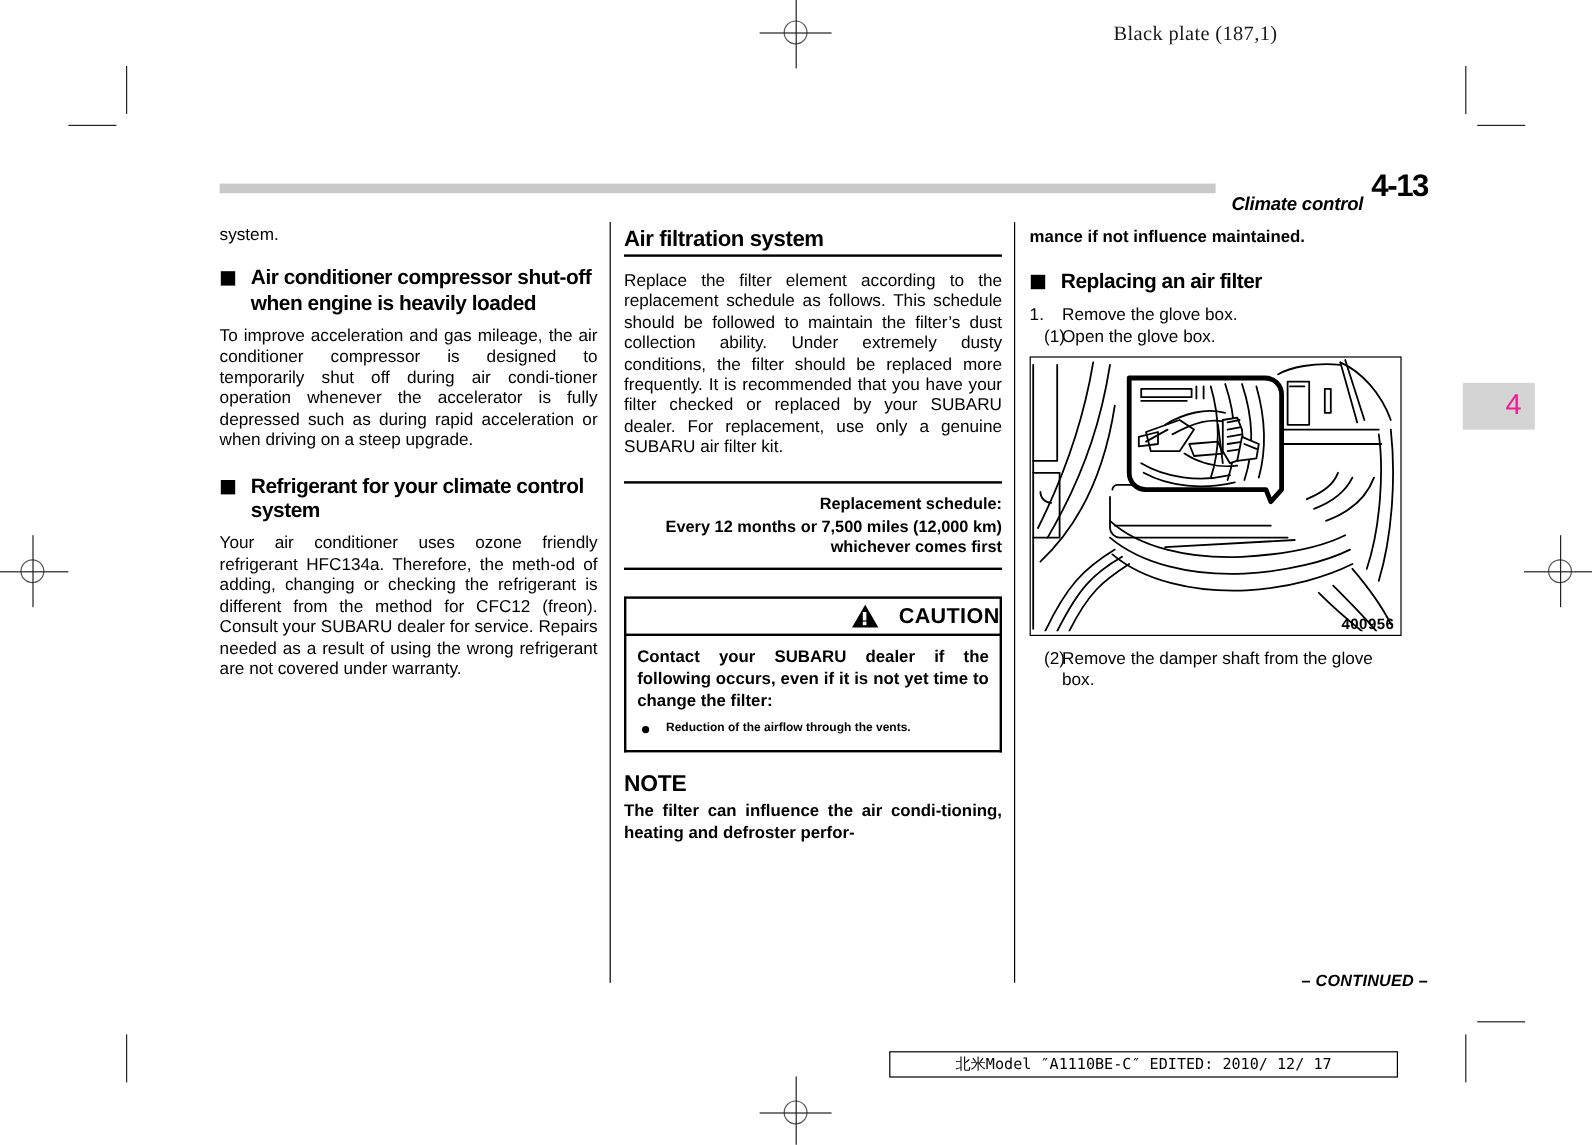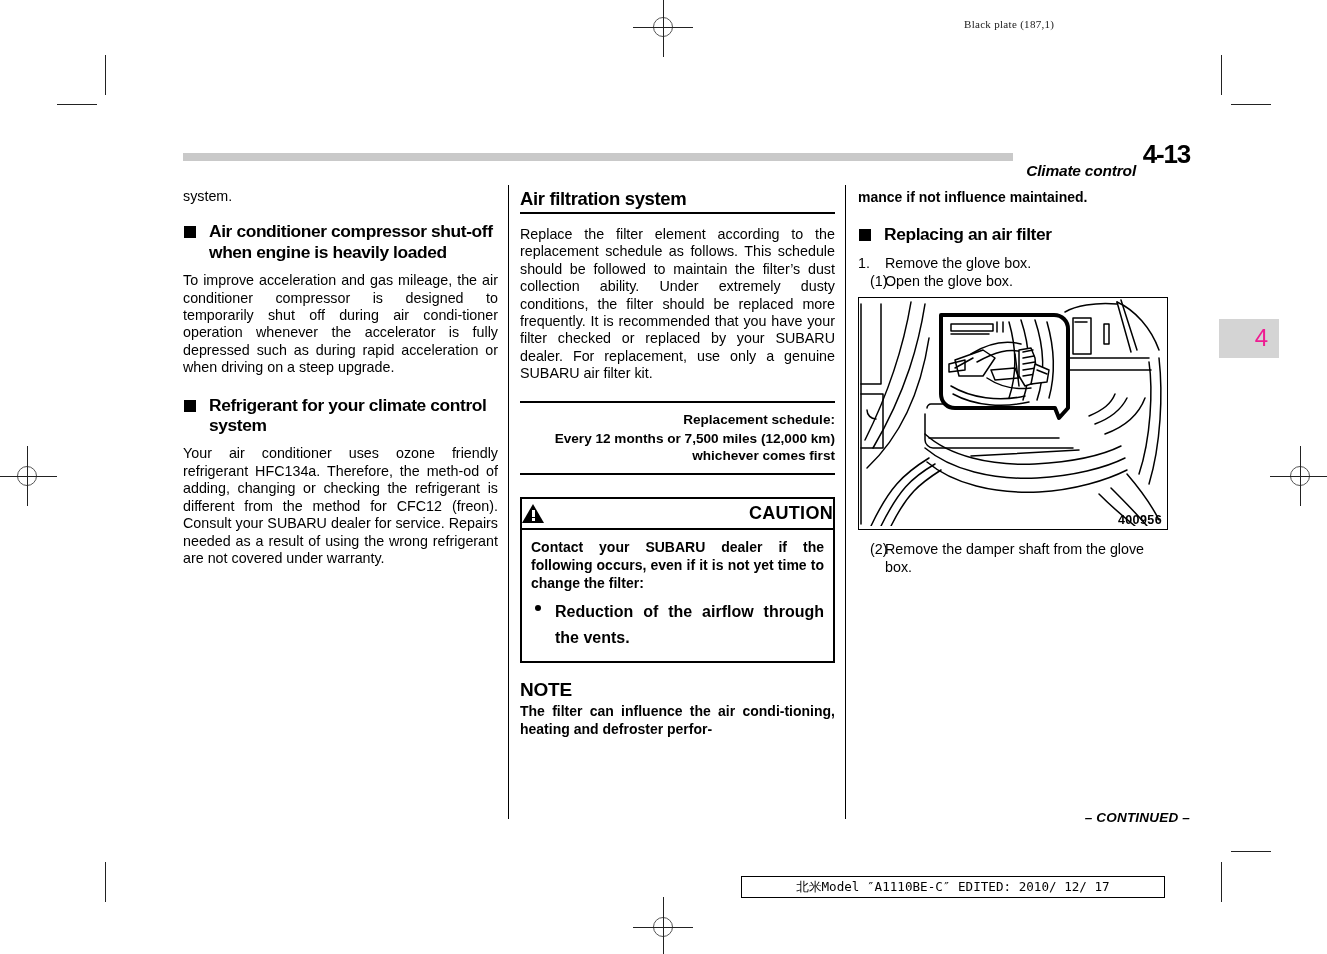--- a/index.html
+++ b/index.html
@@ -52,25 +52,24 @@
     height: 1px;
     background: #222;
   }
 
   
   .black-plate {
     position: absolute;
     left: 928px;
     top: 18px;
     font-family: "Liberation Serif", serif;
-    font-size: 11px;
+    font-size: 17px;
     letter-spacing: 0.3px;
     color: #1a1a1a;
     white-space: nowrap;
-    margin-left: 36px;
   }
 
   
   .head-bar {
     position: absolute;
     left: 183px;
     top: 153px;
     width: 830px;
     height: 8px;
     background: #c9c9c9;
@@ -200,21 +199,21 @@
     padding-left: 22px;
     padding-top: 2px;
   }
 
   
   .caution-head {
     border: 2px solid #000;
     height: 29px;
     display: flex;
     align-items: center;
-    justify-content: space-between;
+    justify-content: flex-end;
     gap: 17px;
   }
   .caution-head .tri {
     width: 0; height: 0;
     border-left: 11px solid transparent;
     border-right: 11px solid transparent;
     border-bottom: 19px solid #000;
     position: relative;
   }
   .caution-head .tri::after {
@@ -253,23 +252,23 @@
     text-align: justify;
   }
   .caution-body ul {
     margin: 7px 0 0 0;
     padding: 0;
     list-style: none;
   }
   .caution-body li {
     position: relative;
     padding-left: 24px;
-    font-size: 16px;
-    font-weight: bold;
-    line-height: 26px;
+    font-size: 10px;
+    font-weight: bold;
+    line-height: 16px;
     text-align: justify;
     margin-bottom: 4px;
   }
   .caution-body li:last-child { margin-bottom: 0; }
   .caution-body li .dot {
     position: absolute;
     left: 4px;
     top: 6px;
     width: 6px;
     height: 6px;

